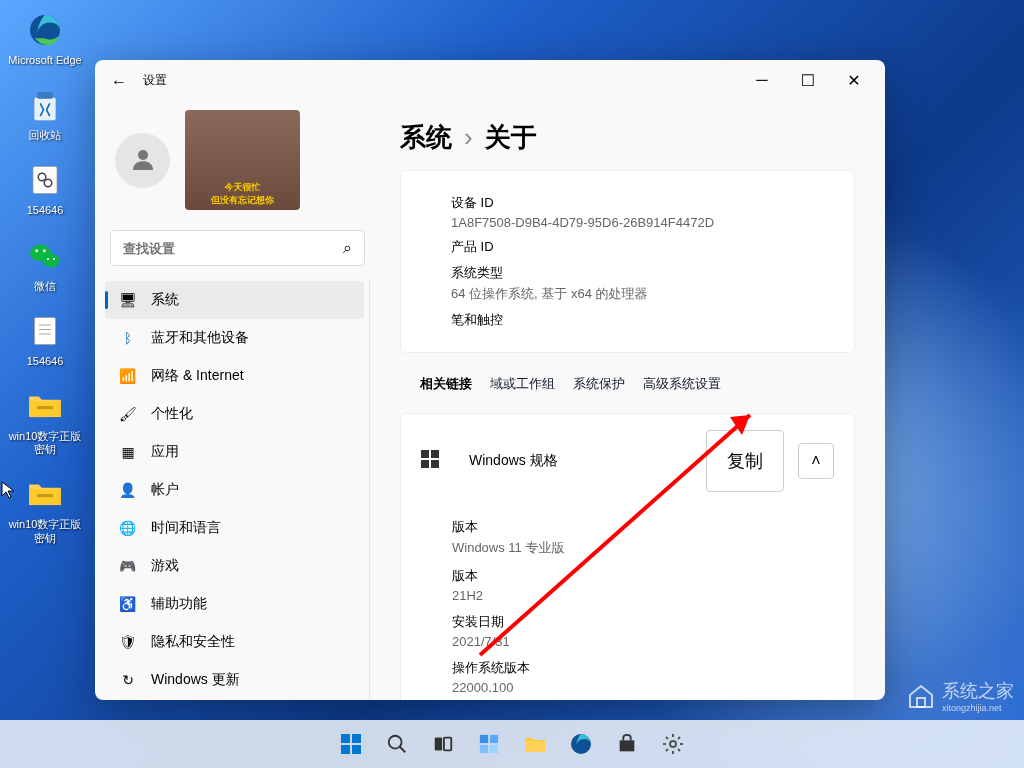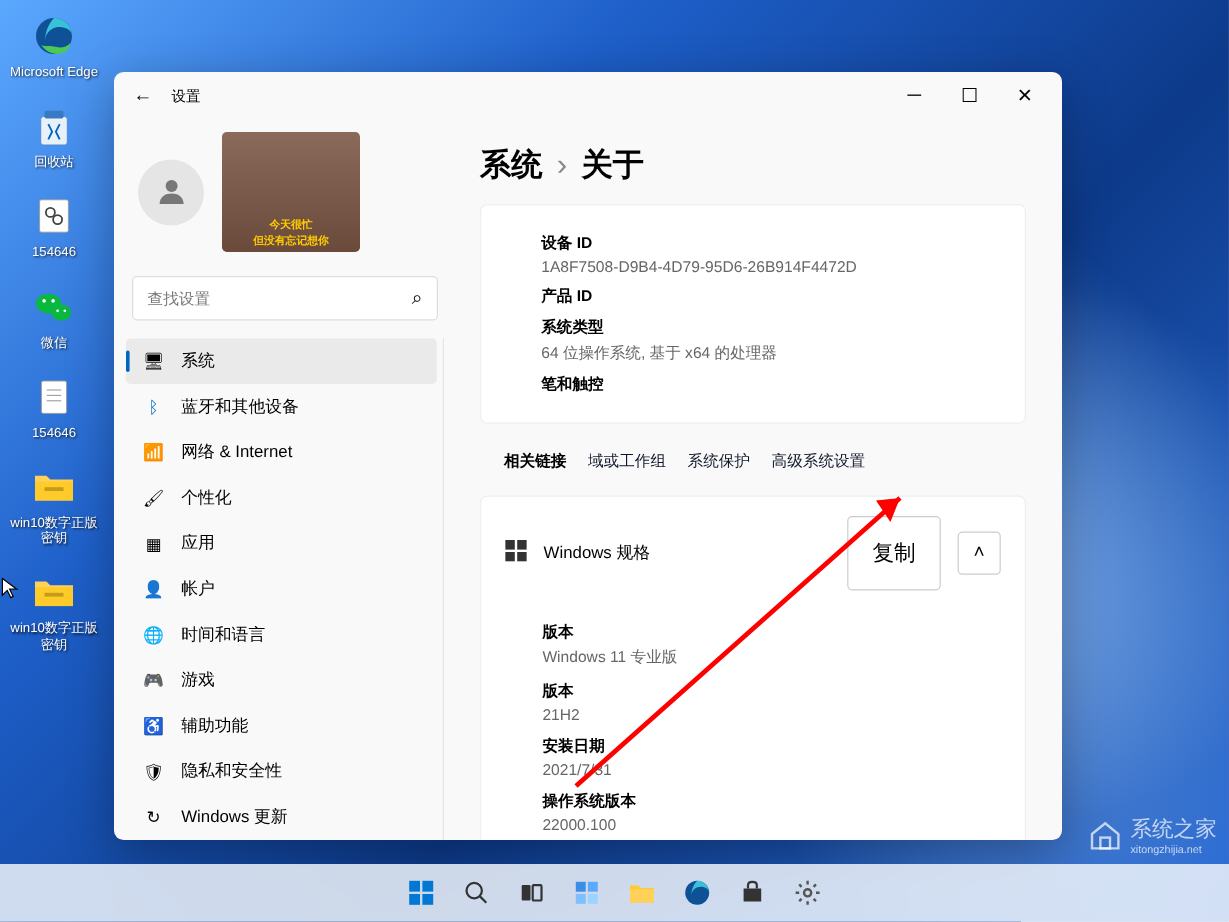--- a/index.html
+++ b/index.html
@@ -25,44 +25,44 @@
 
 .window-body { flex: 1; display: flex; overflow: hidden; }
 .sidebar { width: 285px; padding: 0 10px; overflow-y: auto; }
 .profile { display: flex; align-items: center; padding: 10px 10px 20px; gap: 15px; }
 .avatar { width: 55px; height: 55px; border-radius: 50%; background: #e5e5e5; display: flex; align-items: center; justify-content: center; }
 .avatar svg { width: 30px; height: 30px; fill: #777; }
 .profile-pic { width: 115px; height: 100px; background: linear-gradient(#8a6a5a, #6a4a3a); border-radius: 4px; position: relative; overflow: hidden; }
 .profile-pic::after { content: "今天很忙\A但没有忘记想你"; white-space: pre; position: absolute; bottom: 3px; left: 0; right: 0; font-size: 9px; color: #ffcc00; text-align: center; font-weight: bold; }
 
 .search-box { display: flex; align-items: center; background: #fff; border: 1px solid #ddd; border-radius: 4px; padding: 8px 12px; margin: 0 5px 15px; }
-.search-box input { flex: 1; border: none; outline: none; font-size: 13px; background: transparent; }
+.search-box input { flex: 1; border: none; outline: none; font-size: 13px; background: transparent; font-weight: bold; }
 
 .nav { border-right: 1px solid #e5e5e5; padding-right: 5px; }
 .nav-item { display: flex; align-items: center; padding: 10px 14px; border-radius: 4px; cursor: pointer; font-size: 14px; gap: 14px; }
 .nav-item.active { background: #eaeaea; position: relative; }
 .nav-item.active::before { content: ""; position: absolute; left: 0; top: 10px; bottom: 10px; width: 3px; background: #0067c0; border-radius: 2px; }
 .nav-item .nav-icon { width: 18px; height: 18px; display: flex; align-items: center; justify-content: center; }
 
 .content { flex: 1; padding: 0 30px 20px 20px; overflow-y: auto; }
 .breadcrumb { font-size: 26px; font-weight: 600; padding: 20px 0 15px; display: flex; align-items: center; gap: 12px; }
 .breadcrumb .sep { color: #888; font-weight: normal; }
 
 .info-card { background: #fff; border: 1px solid #eee; border-radius: 6px; padding: 15px 20px 15px 50px; margin-bottom: 10px; font-size: 13px; }
 .info-row { margin: 8px 0; }
-.info-label { font-weight: 700; margin-bottom: 3px; }
+.info-label { font-weight: 400; margin-bottom: 3px; }
 .info-value { color: #666; }
 
 .related-links { display: flex; align-items: center; gap: 18px; padding: 12px 20px 12px 20px; font-size: 13px; }
 .related-links .rl-label { font-weight: 600; }
 .related-links a { color: #0f172a; text-decoration: none; cursor: pointer; }
 
 .spec-card { background: #fff; border: 1px solid #eee; border-radius: 6px; margin-top: 8px; }
 .spec-header { display: flex; align-items: center; padding: 16px 20px; gap: 14px; }
-.spec-header .sh-title { flex: 1; font-size: 14px; }
+.spec-header .sh-title { flex: 1; font-size: 14px; margin-left: 16px; }
 .copy-btn { padding: 18px 20px; border: 1px solid #ccc; border-radius: 4px; background: #fff; cursor: pointer; font-size: 18px; margin-left: 45px; }
 .expand-btn { width: 36px; height: 36px; border: 1px solid #ccc; border-radius: 4px; display: flex; align-items: center; justify-content: center; cursor: pointer; }
 .spec-body { padding: 0 20px 15px 50px; font-size: 13px; }
 .spec-body .info-row { margin: 10px 1px; }
 
 
 .arrow { position: absolute; left: 450px; top: 395px; pointer-events: none; }
 
 
 .taskbar { position: absolute; bottom: 0; left: 0; right: 0; height: 48px; background: rgba(240,244,250,0.85); backdrop-filter: blur(10px); display: flex; align-items: center; justify-content: center; gap: 6px; }

